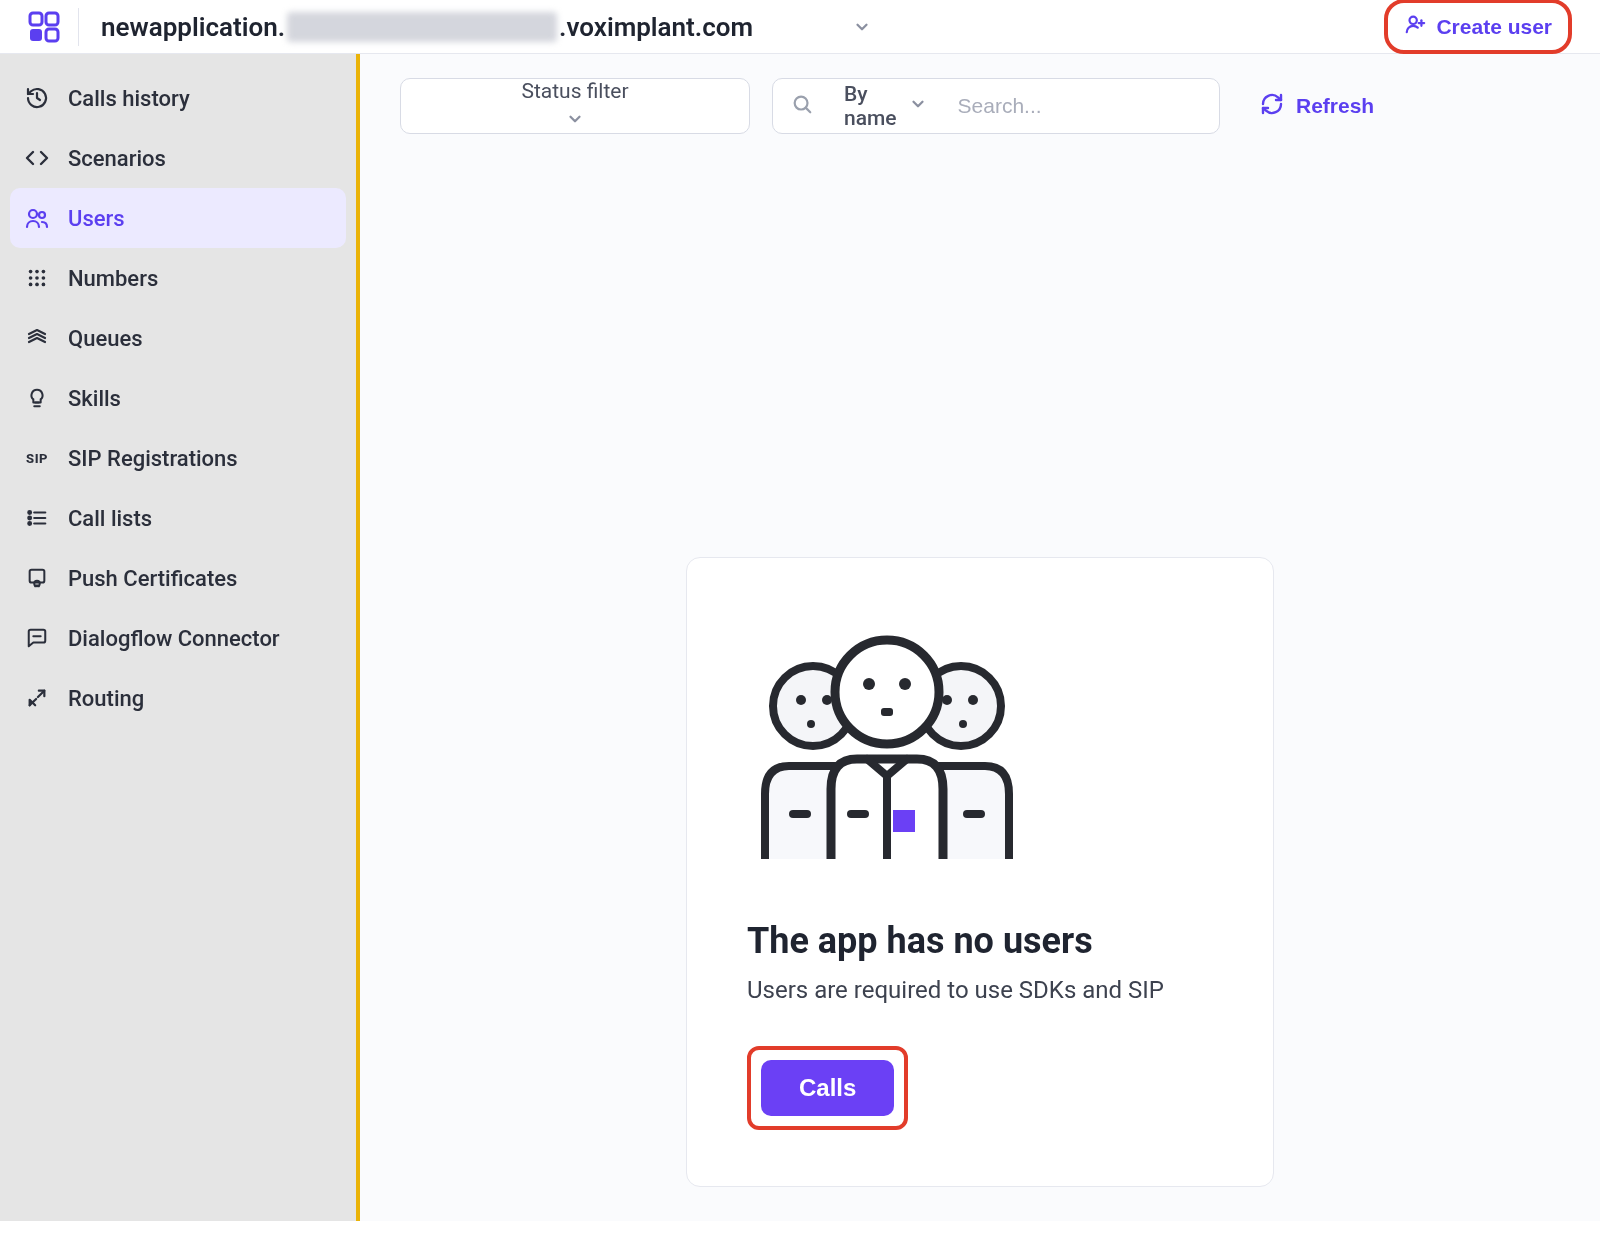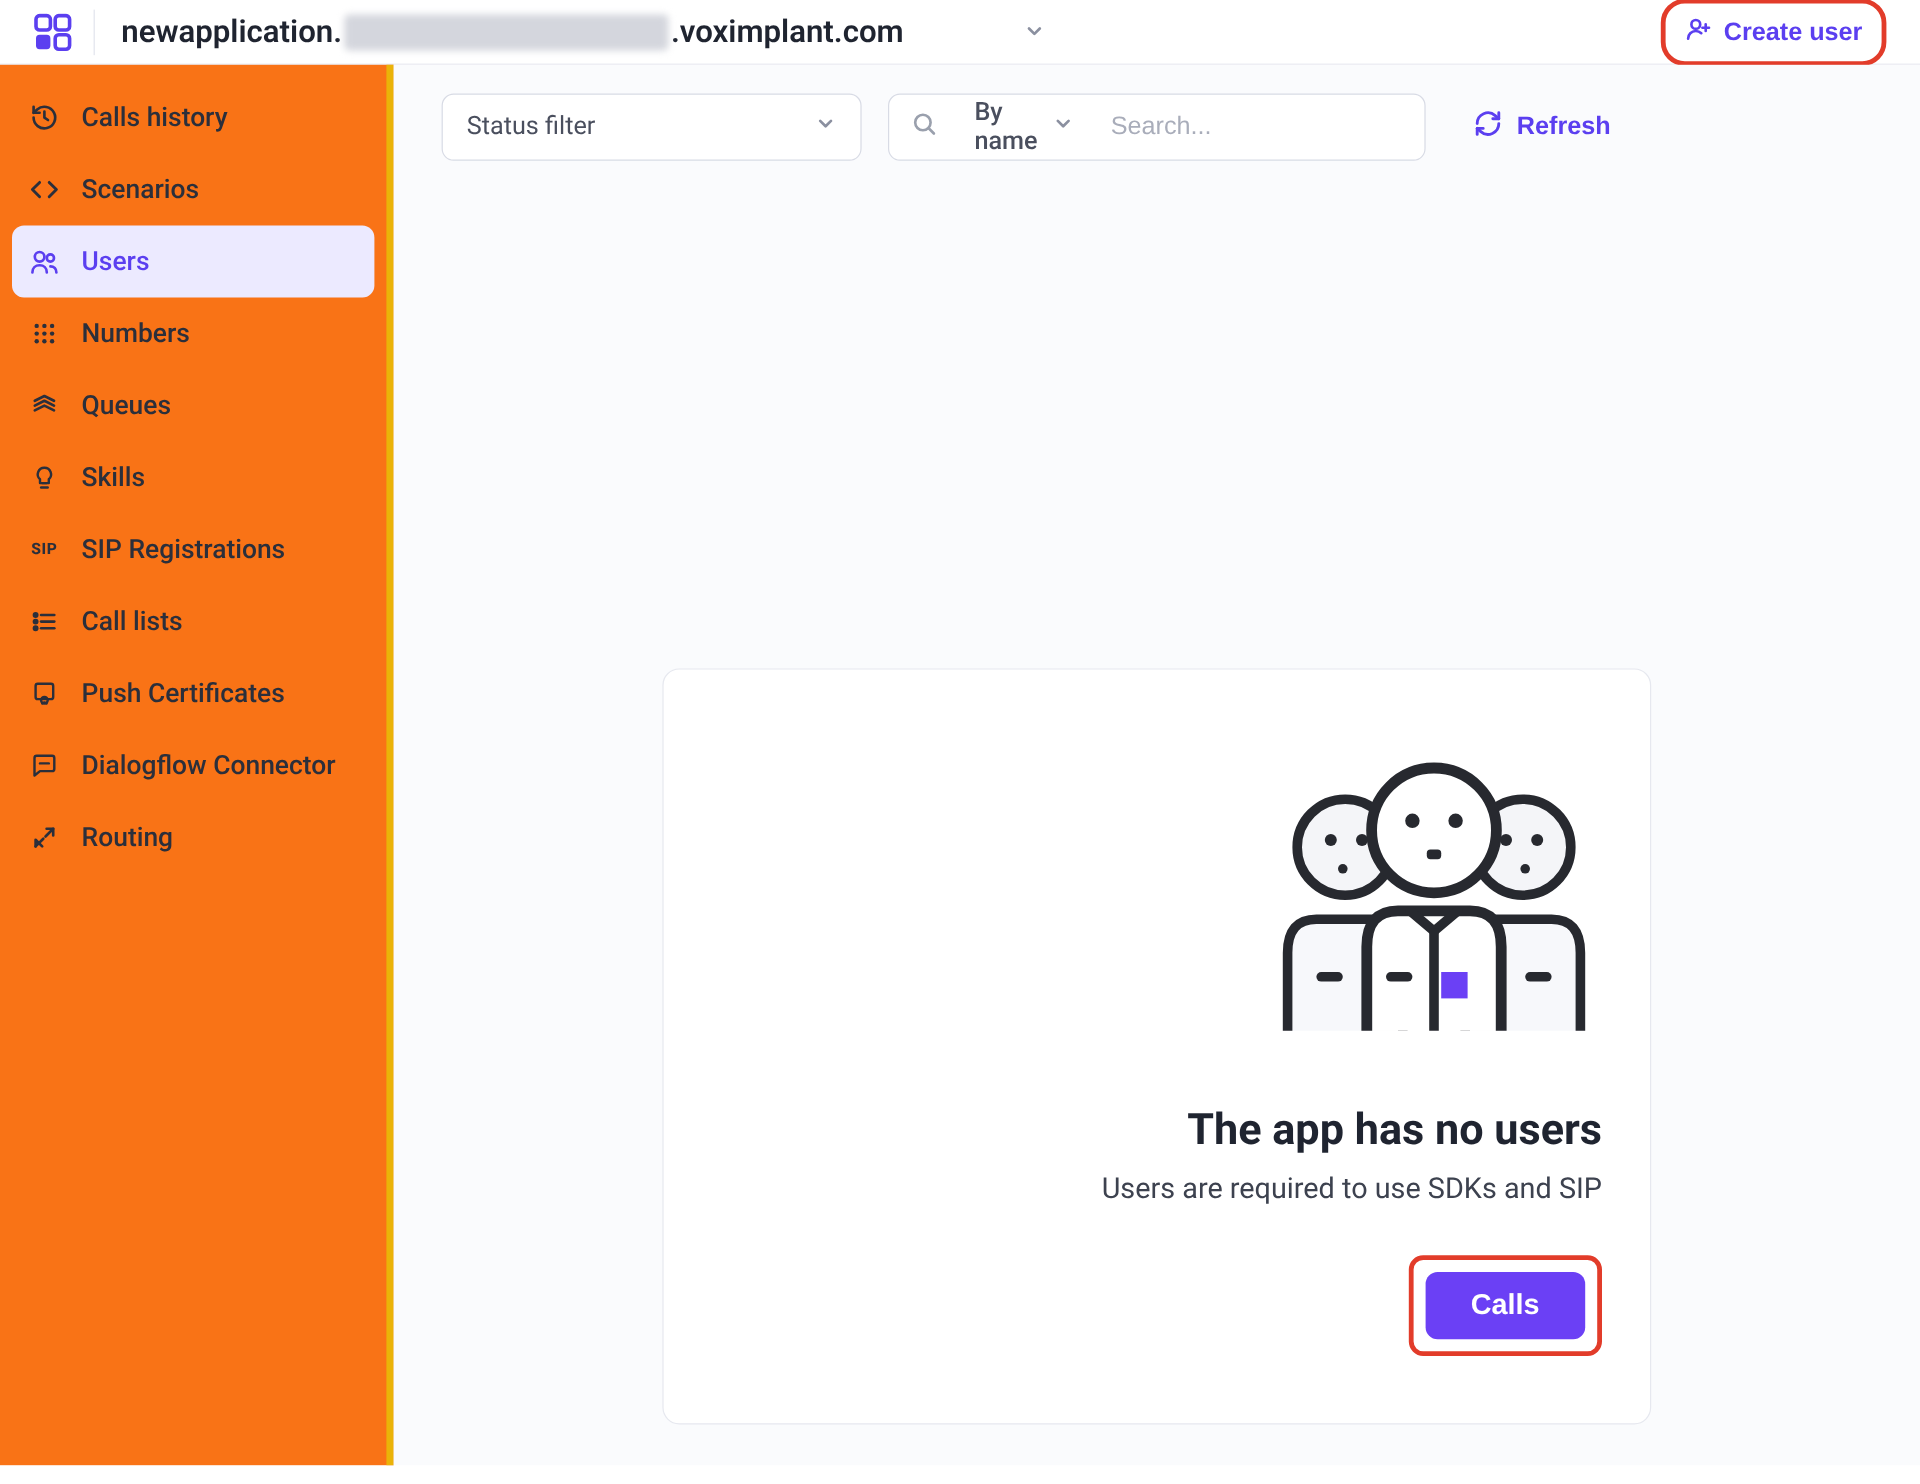--- a/index.html
+++ b/index.html
@@ -42,24 +42,24 @@
     padding:10px 16px;
     border:4px solid #e23c2a;
     border-radius:20px;
     background:#fff;
     cursor:pointer;
   }
 
   
   .body-row { display:flex; height:calc(100% - 70px); }
   .sidebar {
-    width:328px;
-    border-right:6px solid #eab308;
+    width:360px;
+    border-right:4px solid #eab308;
     padding:14px 10px;
-    background:#f97316;
+    background:#e5e5e5;
   }
   .side-item {
     display:flex;
     align-items:center;
     gap:18px;
     height:60px;
     padding:0 14px;
     font-size:22px;
     font-weight:500;
     color:#2b2f3b;
@@ -82,43 +82,43 @@
   .select-box, .search-box {
     height:56px;
     border:1px solid #d8dbe5;
     background:#fff;
     border-radius:10px;
     display:flex;
     align-items:center;
     font-size:21px;
     color:#4a4f5e;
   }
-  .select-box { width:350px; padding:0 20px; justify-content:space-between; cursor:pointer; }
+  .select-box { width:350px; padding:0 20px; justify-content:space-between; cursor:pointer;flex-direction:column; }
   .search-box { width:448px; padding:0 18px; gap:31px; }
   .search-box .mode { display:flex; align-items:center; gap:12px; color:#4a4f5e; font-weight:500; cursor:pointer; }
   .search-box input {
     flex:1; border:0; outline:0; font-size:21px; background:transparent;
   }
   .search-box input::placeholder { color:#a9adba; }
   .refresh-btn {
     display:flex; align-items:center; gap:12px;
     color:#5b3ff0; font-size:21px; font-weight:600;
     background:transparent; border:0; cursor:pointer;
     margin-left:18px;
   }
 
   
   .empty-wrap { flex:1; display:flex; justify-content:center; align-items:flex-end; }
   .empty-card {
-    width:824px;
+    width:588px;
     background:#fff;
     border:1px solid #e6e8ef;
     border-radius:14px;
-    padding:76px 40px 56px;
-    display:flex; flex-direction:column; align-items:flex-end;
+    padding:76px 60px 56px;
+    display:flex; flex-direction:column; align-items:flex-start;
     margin-bottom:10px;
   }
   .empty-illustration { margin-bottom:52px; }
   .empty-title { font-size:36px; font-weight:700; color:#1f2430; margin-bottom:14px; }
   .empty-sub   { font-size:24px; color:#3d424f; font-weight:400; }
   .create-highlight {
     margin-top:42px;
     padding:10px;
     border:4px solid #e23c2a;
     border-radius:12px;

